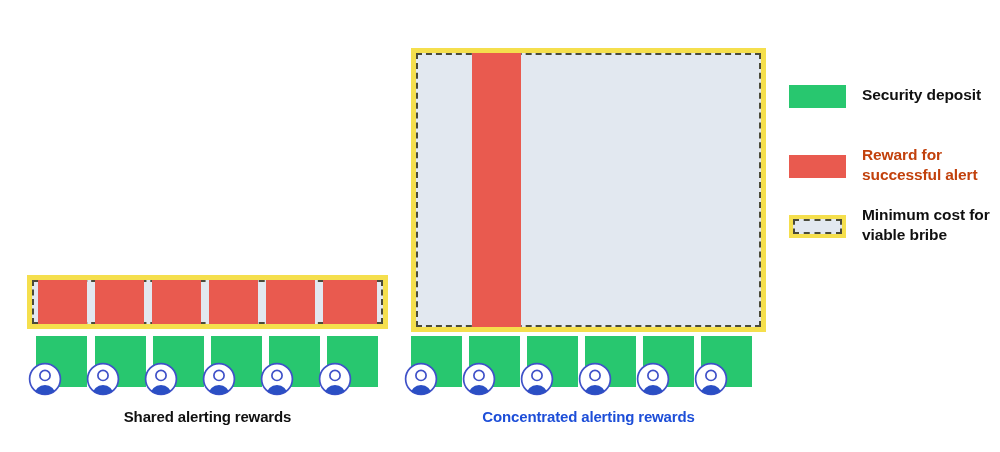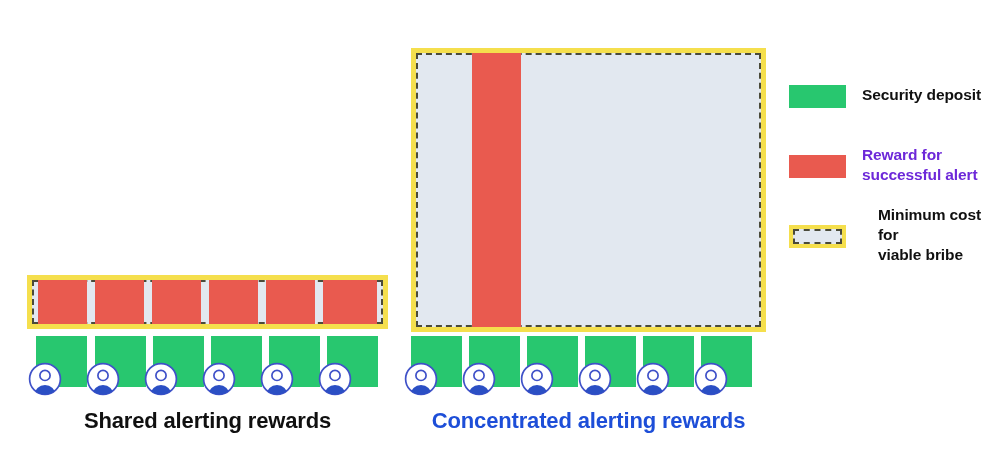--- a/index.html
+++ b/index.html
@@ -54,21 +54,21 @@
   .avatar {
     position: absolute;
     width: 34px;
     height: 34px;
   }
   .avatar svg { display: block; width: 34px; height: 34px; }
 
   
   .panel-caption {
     position: absolute;
-    font-size: 22px;
+    font-size: 15px;
     font-weight: bold;
     color: #101010;
     letter-spacing: -0.15px;
     white-space: nowrap;
     text-align: center;
   }
 
   
   .legend-row {
     position: absolute;
@@ -321,25 +321,25 @@
     <div class="panel-caption" style="left: 411px; top: 408px; width: 355px; color: #1d4ed8;">Concentrated alerting rewards</div>
   </div>
 
   <div class="legend-row" style="left: 789px; top: 85px;">
     <div class="legend-swatch green" style="background: rgb(40, 199, 111);"></div>
     <div class="legend-label" style="color: rgb(16, 16, 16);">Security deposit</div>
   </div>
 
   <div class="legend-row" style="left: 789px; top: 148px;">
     <div class="legend-swatch red" style="background: rgb(233, 90, 79);"></div>
-    <div class="legend-label" style="color: #6d28d9;">Reward for
+    <div class="legend-label" style="color: #c2410c;">Reward for
 successful alert</div>
   </div>
 
-  <div class="legend-row" style="left: 789px; top: 208px; gap: 16px;">
+  <div class="legend-row" style="left: 789px; top: 208px;">
     <div class="legend-swatch bribe" style="background: rgb(226, 232, 240); border-color: rgb(245, 223, 77);">
       <div class="dash-inner" style="border-color: rgb(74, 74, 58);"></div>
     </div>
     <div class="legend-label" style="color: rgb(16, 16, 16);">Minimum cost for
 viable bribe</div>
   </div>
 
 </div>
 
 </body></html>

